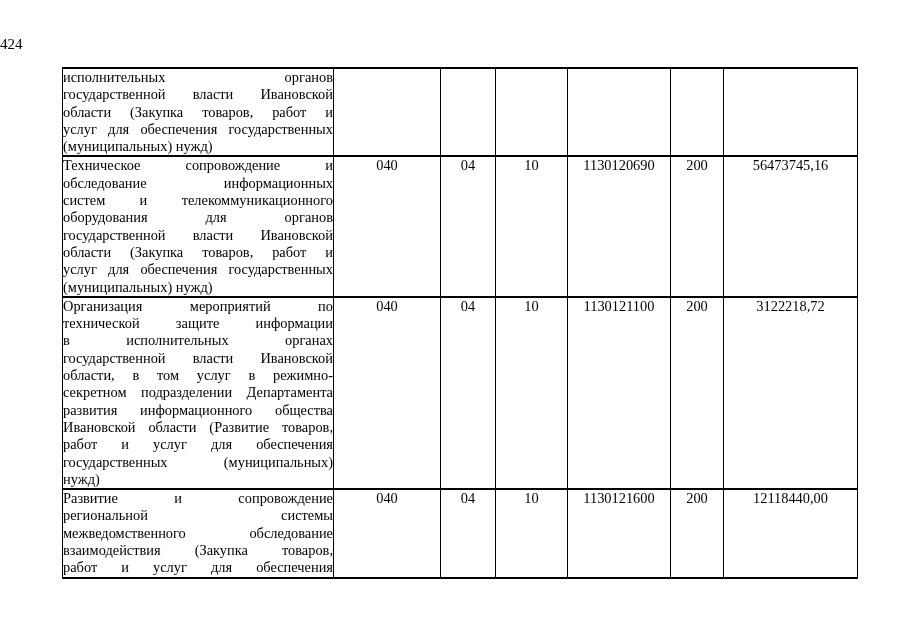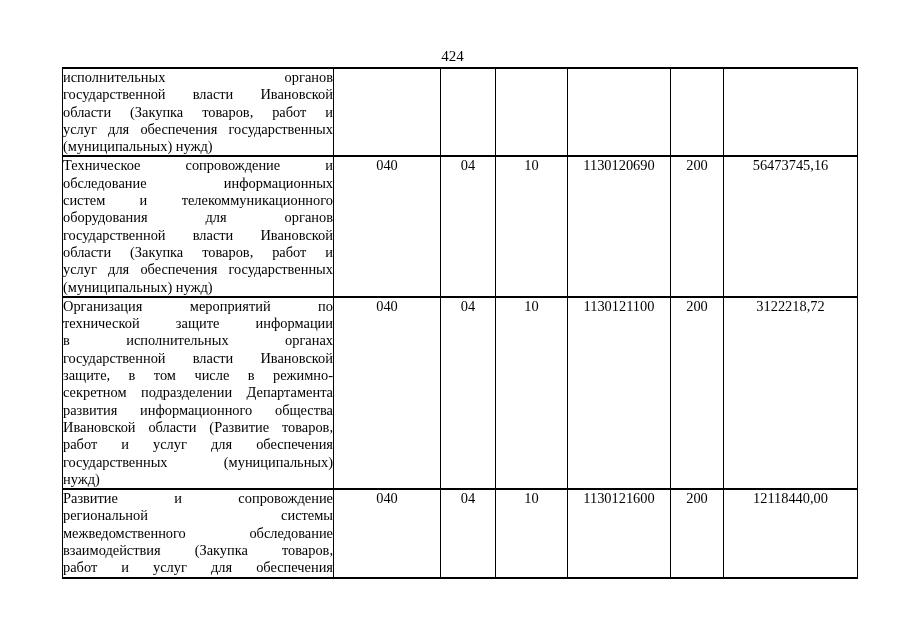--- a/index.html
+++ b/index.html
@@ -11,24 +11,23 @@
     position: relative;
     width: 905px;
     height: 640px;
     background: #ffffff;
     color: #000000;
     font-family: "Liberation Serif", "DejaVu Serif", serif;
     overflow: hidden;
   }
   .page-number {
     position: absolute;
-    top: 47px;
+    top: 35px;
     left: 0;
     width: 905px;
-    text-align: center;
     font-size: 15px;
     line-height: 18px;
   }
   table.budget {
     position: absolute;
     left: 62px;
     top: 67px;
     width: 795px;
     border-collapse: collapse;
     table-layout: fixed;
@@ -117,21 +116,21 @@
         <td class="c-num">200</td>
         <td class="c-num">56473745,16</td>
       </tr>
       <tr class="r3">
         <td class="c-desc">
           <div>
               <div class="jline">Организация мероприятий по</div>
               <div class="jline">технической защите информации</div>
               <div class="jline">в исполнительных органах</div>
               <div class="jline">государственной власти Ивановской</div>
-              <div class="jline">защите, в том числе в режимно-</div>
+              <div class="jline">области, в том услуг в режимно-</div>
               <div class="jline">секретном подразделении Департамента</div>
               <div class="jline">развития информационного общества</div>
               <div class="jline">Ивановской области (Развитие товаров,</div>
               <div class="jline">работ и услуг для обеспечения</div>
               <div class="jline">государственных (муниципальных)</div>
               <div class="jline end">нужд)</div>
             </div>
         </td>
         <td class="c-num">040</td>
         <td class="c-num">04</td>

